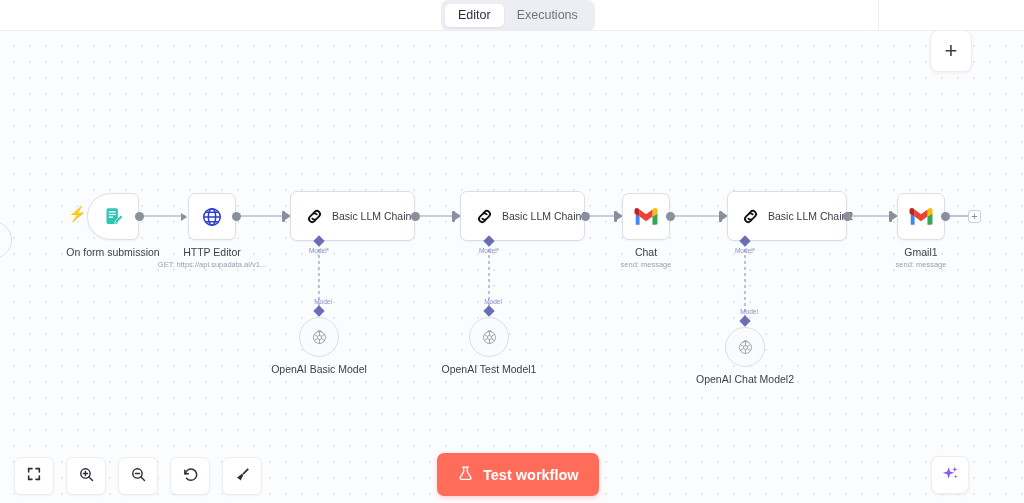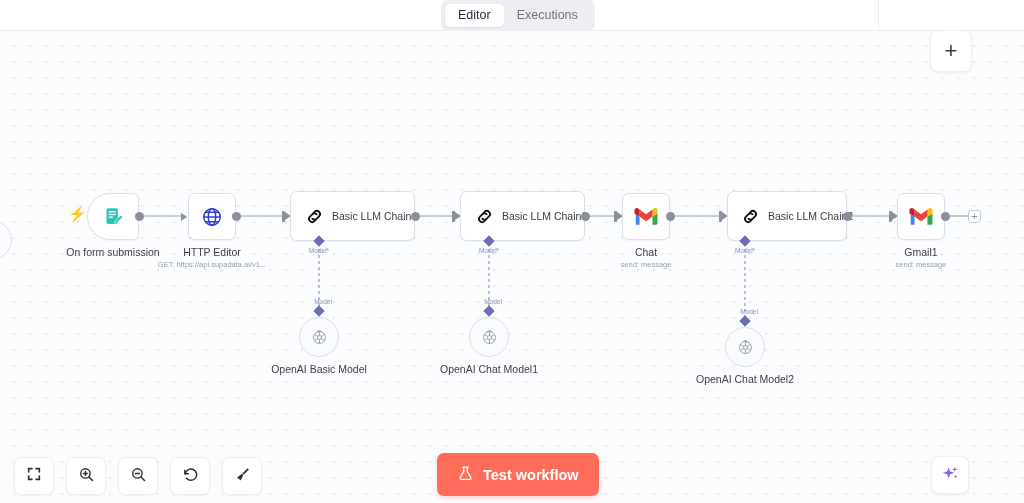--- a/index.html
+++ b/index.html
@@ -415,21 +415,21 @@
       <div class="subnode-circle" style="left:0; top:10px;">
         <span class="icon-wrap">
           <svg width="19" height="19" viewBox="0 0 24 24" fill="none" stroke="#8f96a3" stroke-width="1.05">
             <path d="M12 3.2 a3 3 0 0 1 2.9 2.2 M12 3.2 a3 3 0 0 0 -2.9 2.2"></path>
             <circle cx="12" cy="12" r="7.6"></circle>
             <path d="M12 4.4 v15.2 M5.4 8.2 l13.2 7.6 M5.4 15.8 l13.2 -7.6"></path>
             <circle cx="12" cy="12" r="2.6" fill="#fafbfd"></circle>
           </svg>
         </span>
       </div>
-      <div class="node-caption" style="left:20px; top:56px;">OpenAI Chat Model1</div>
+      <div class="node-caption" style="left:20px; top:56px;">OpenAI Test Model1</div>
     </div>
 
     <div class="node" style="left:725px; top:286px;">
       <div class="port-label" style="left:24px; top:-9px;">Model</div>
       <div class="port-diamond" style="left:16px; top:0px;"></div>
       <div class="subnode-circle" style="left:0; top:10px;">
         <span class="icon-wrap">
           <svg width="19" height="19" viewBox="0 0 24 24" fill="none" stroke="#8f96a3" stroke-width="1.05">
             <path d="M12 3.2 a3 3 0 0 1 2.9 2.2 M12 3.2 a3 3 0 0 0 -2.9 2.2"></path>
             <circle cx="12" cy="12" r="7.6"></circle>

